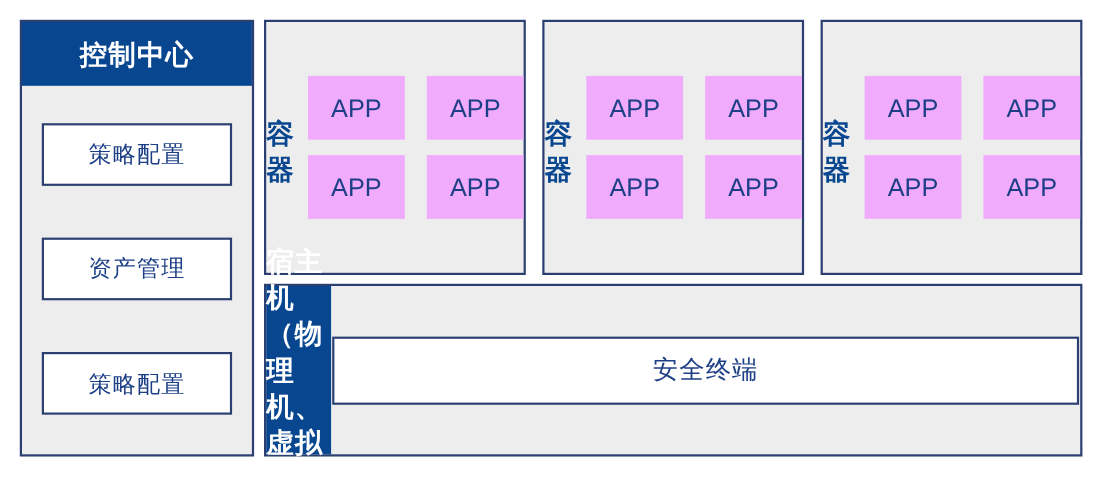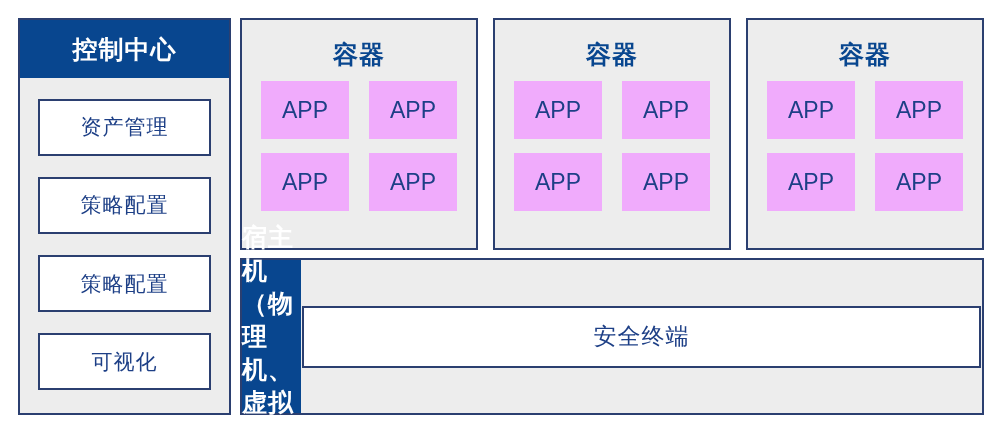--- a/index.html
+++ b/index.html
@@ -76,21 +76,21 @@
     display: flex;
     justify-content: space-between;
   }
   .container-panel {
     width: 238px;
     height: 232px;
     box-sizing: border-box;
     border: 2px solid #2b3f70;
     background: #ededed;
     display: flex;
-    flex-direction: column;
+    flex-direction: row;
     align-items: center;
   }
   .container-title {
     margin-top: 18px;
     margin-bottom: 10px;
     color: #08468f;
     font-size: 25px;
     font-weight: bold;
     letter-spacing: 1px;
   }
@@ -158,24 +158,23 @@
   }
 </style>
 </head>
 <body>
 
 <div id="diagram">
 
   <div class="control-center">
     <div class="cc-header">控制中心</div>
     <div class="cc-body">
+      <div class="cc-item">策略配置</div>
       <div class="cc-item">资产管理</div>
       <div class="cc-item">策略配置</div>
-      <div class="cc-item">策略配置</div>
-      <div class="cc-item">可视化</div>
     </div>
   </div>
 
   <div class="containers-row">
 
     <div class="container-panel">
       <div class="container-title">容器</div>
       <div class="app-grid">
         <div class="app-box">APP</div>
         <div class="app-box">APP</div>

